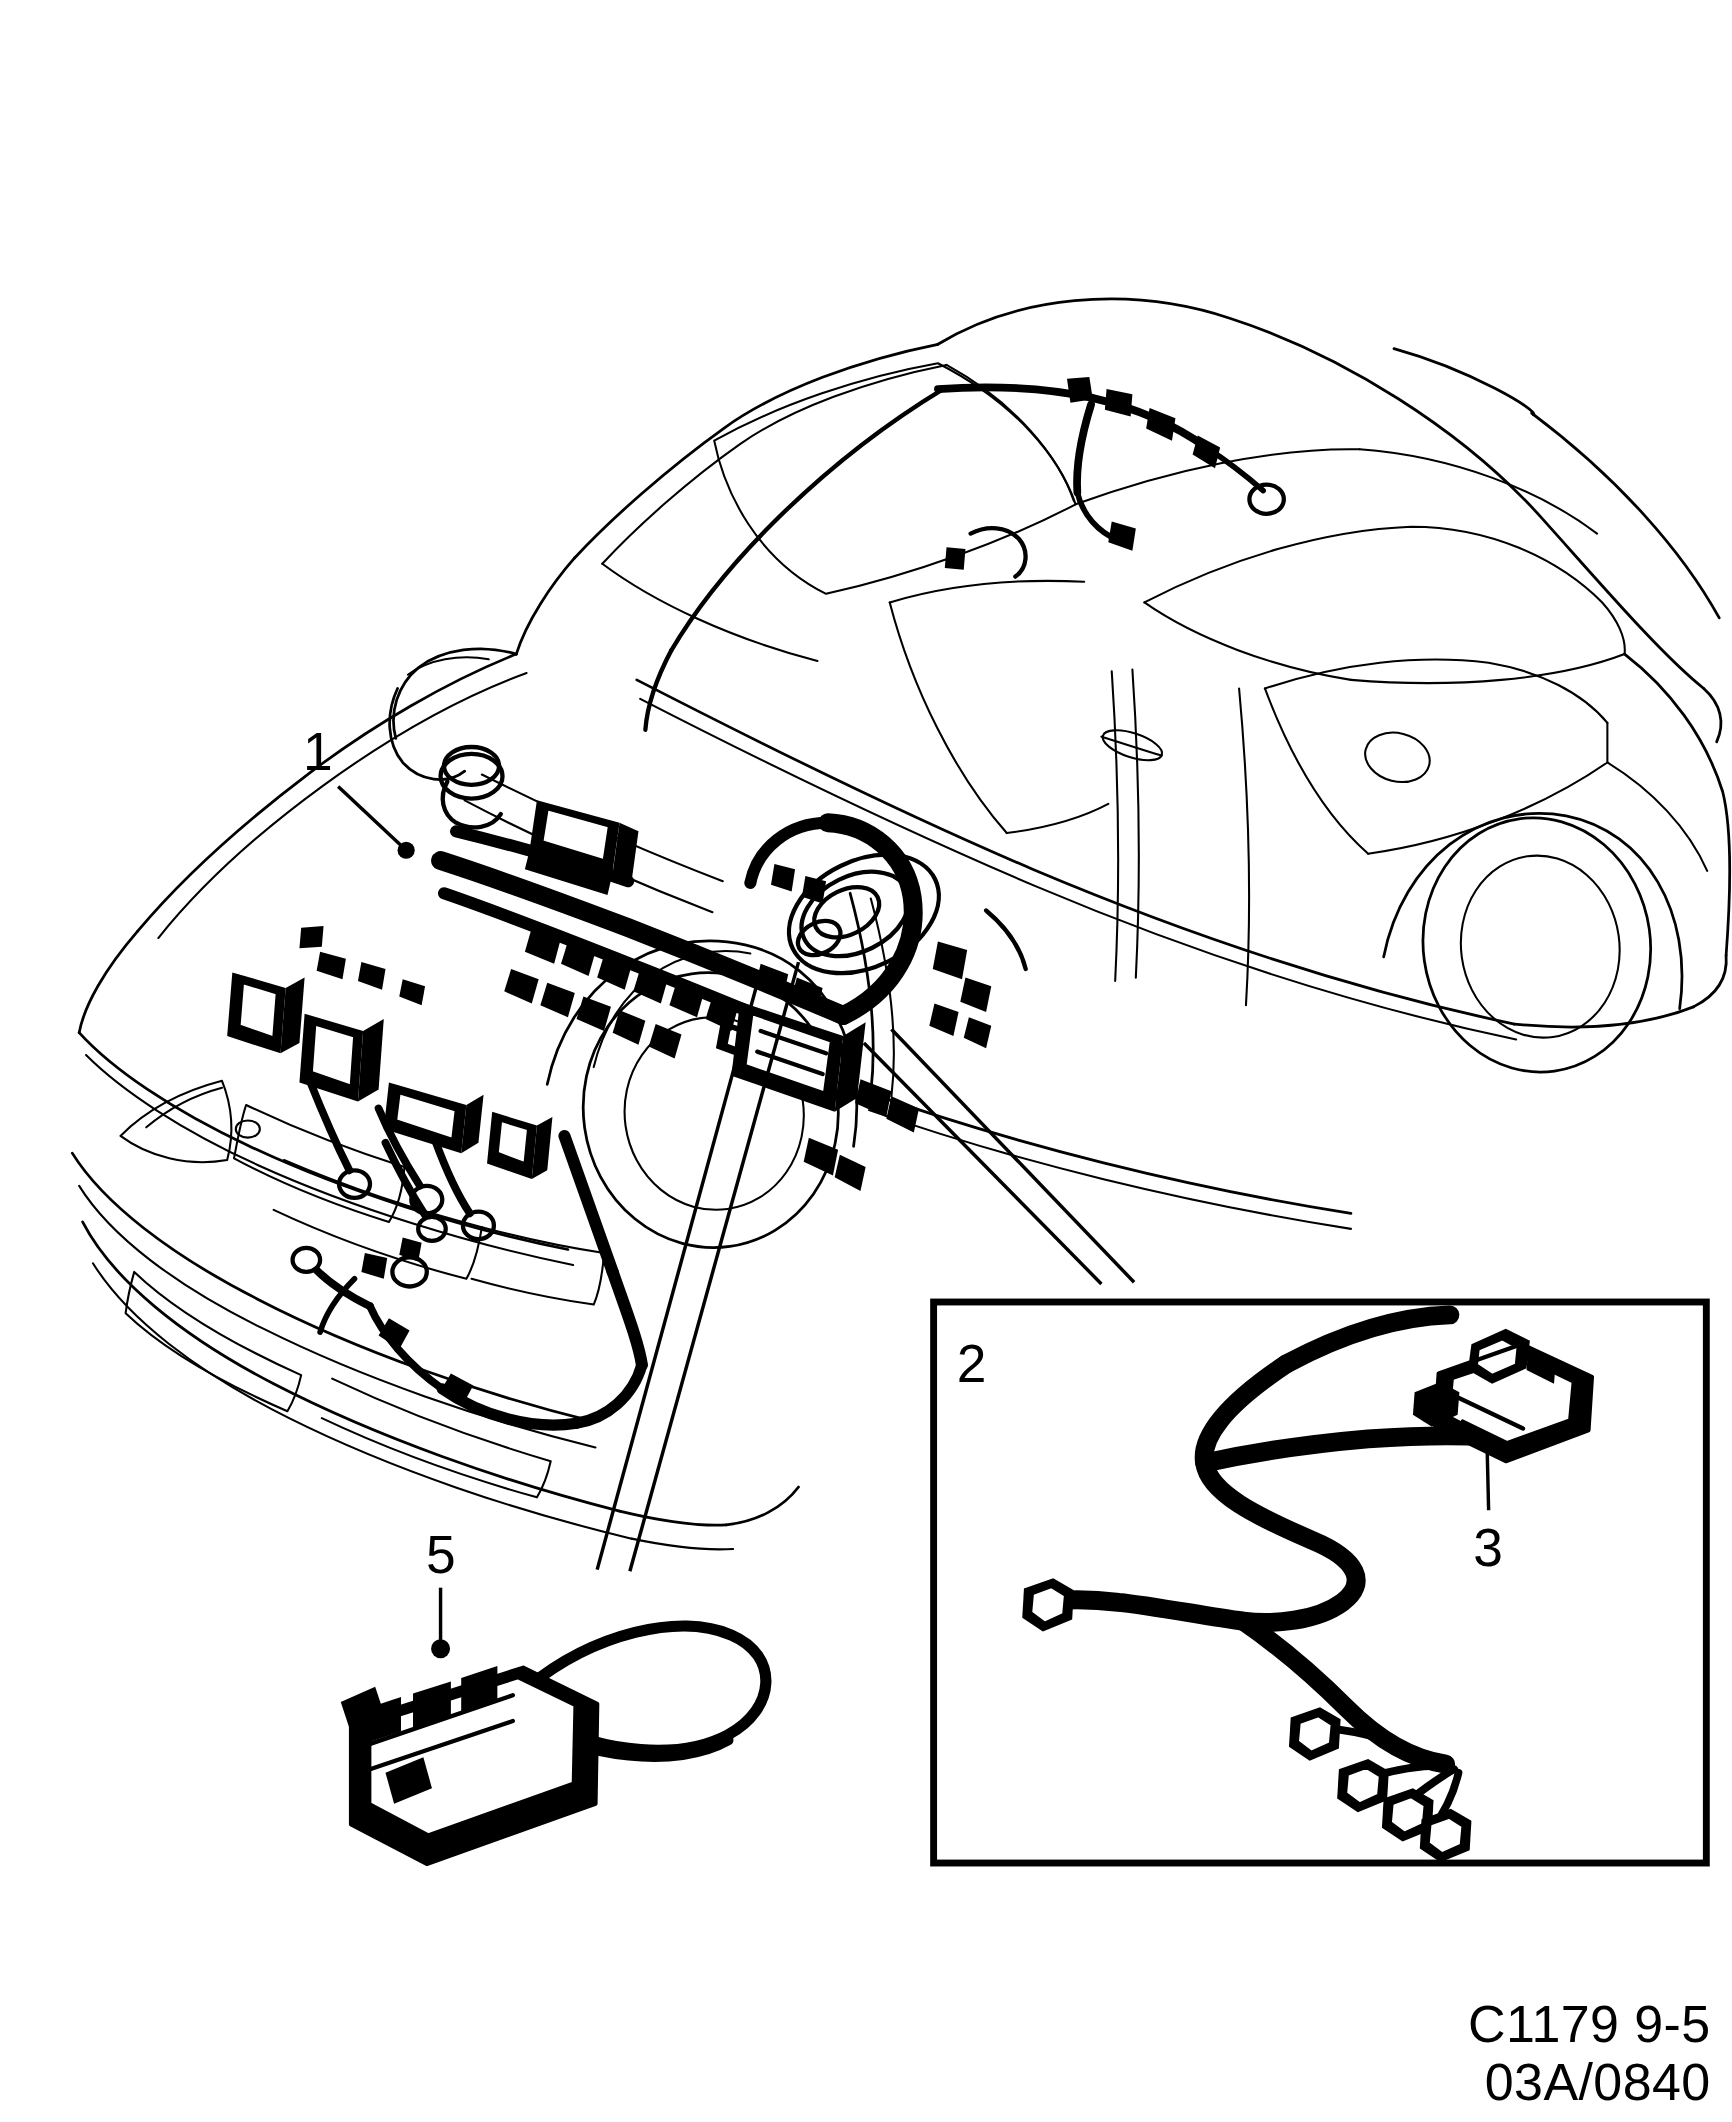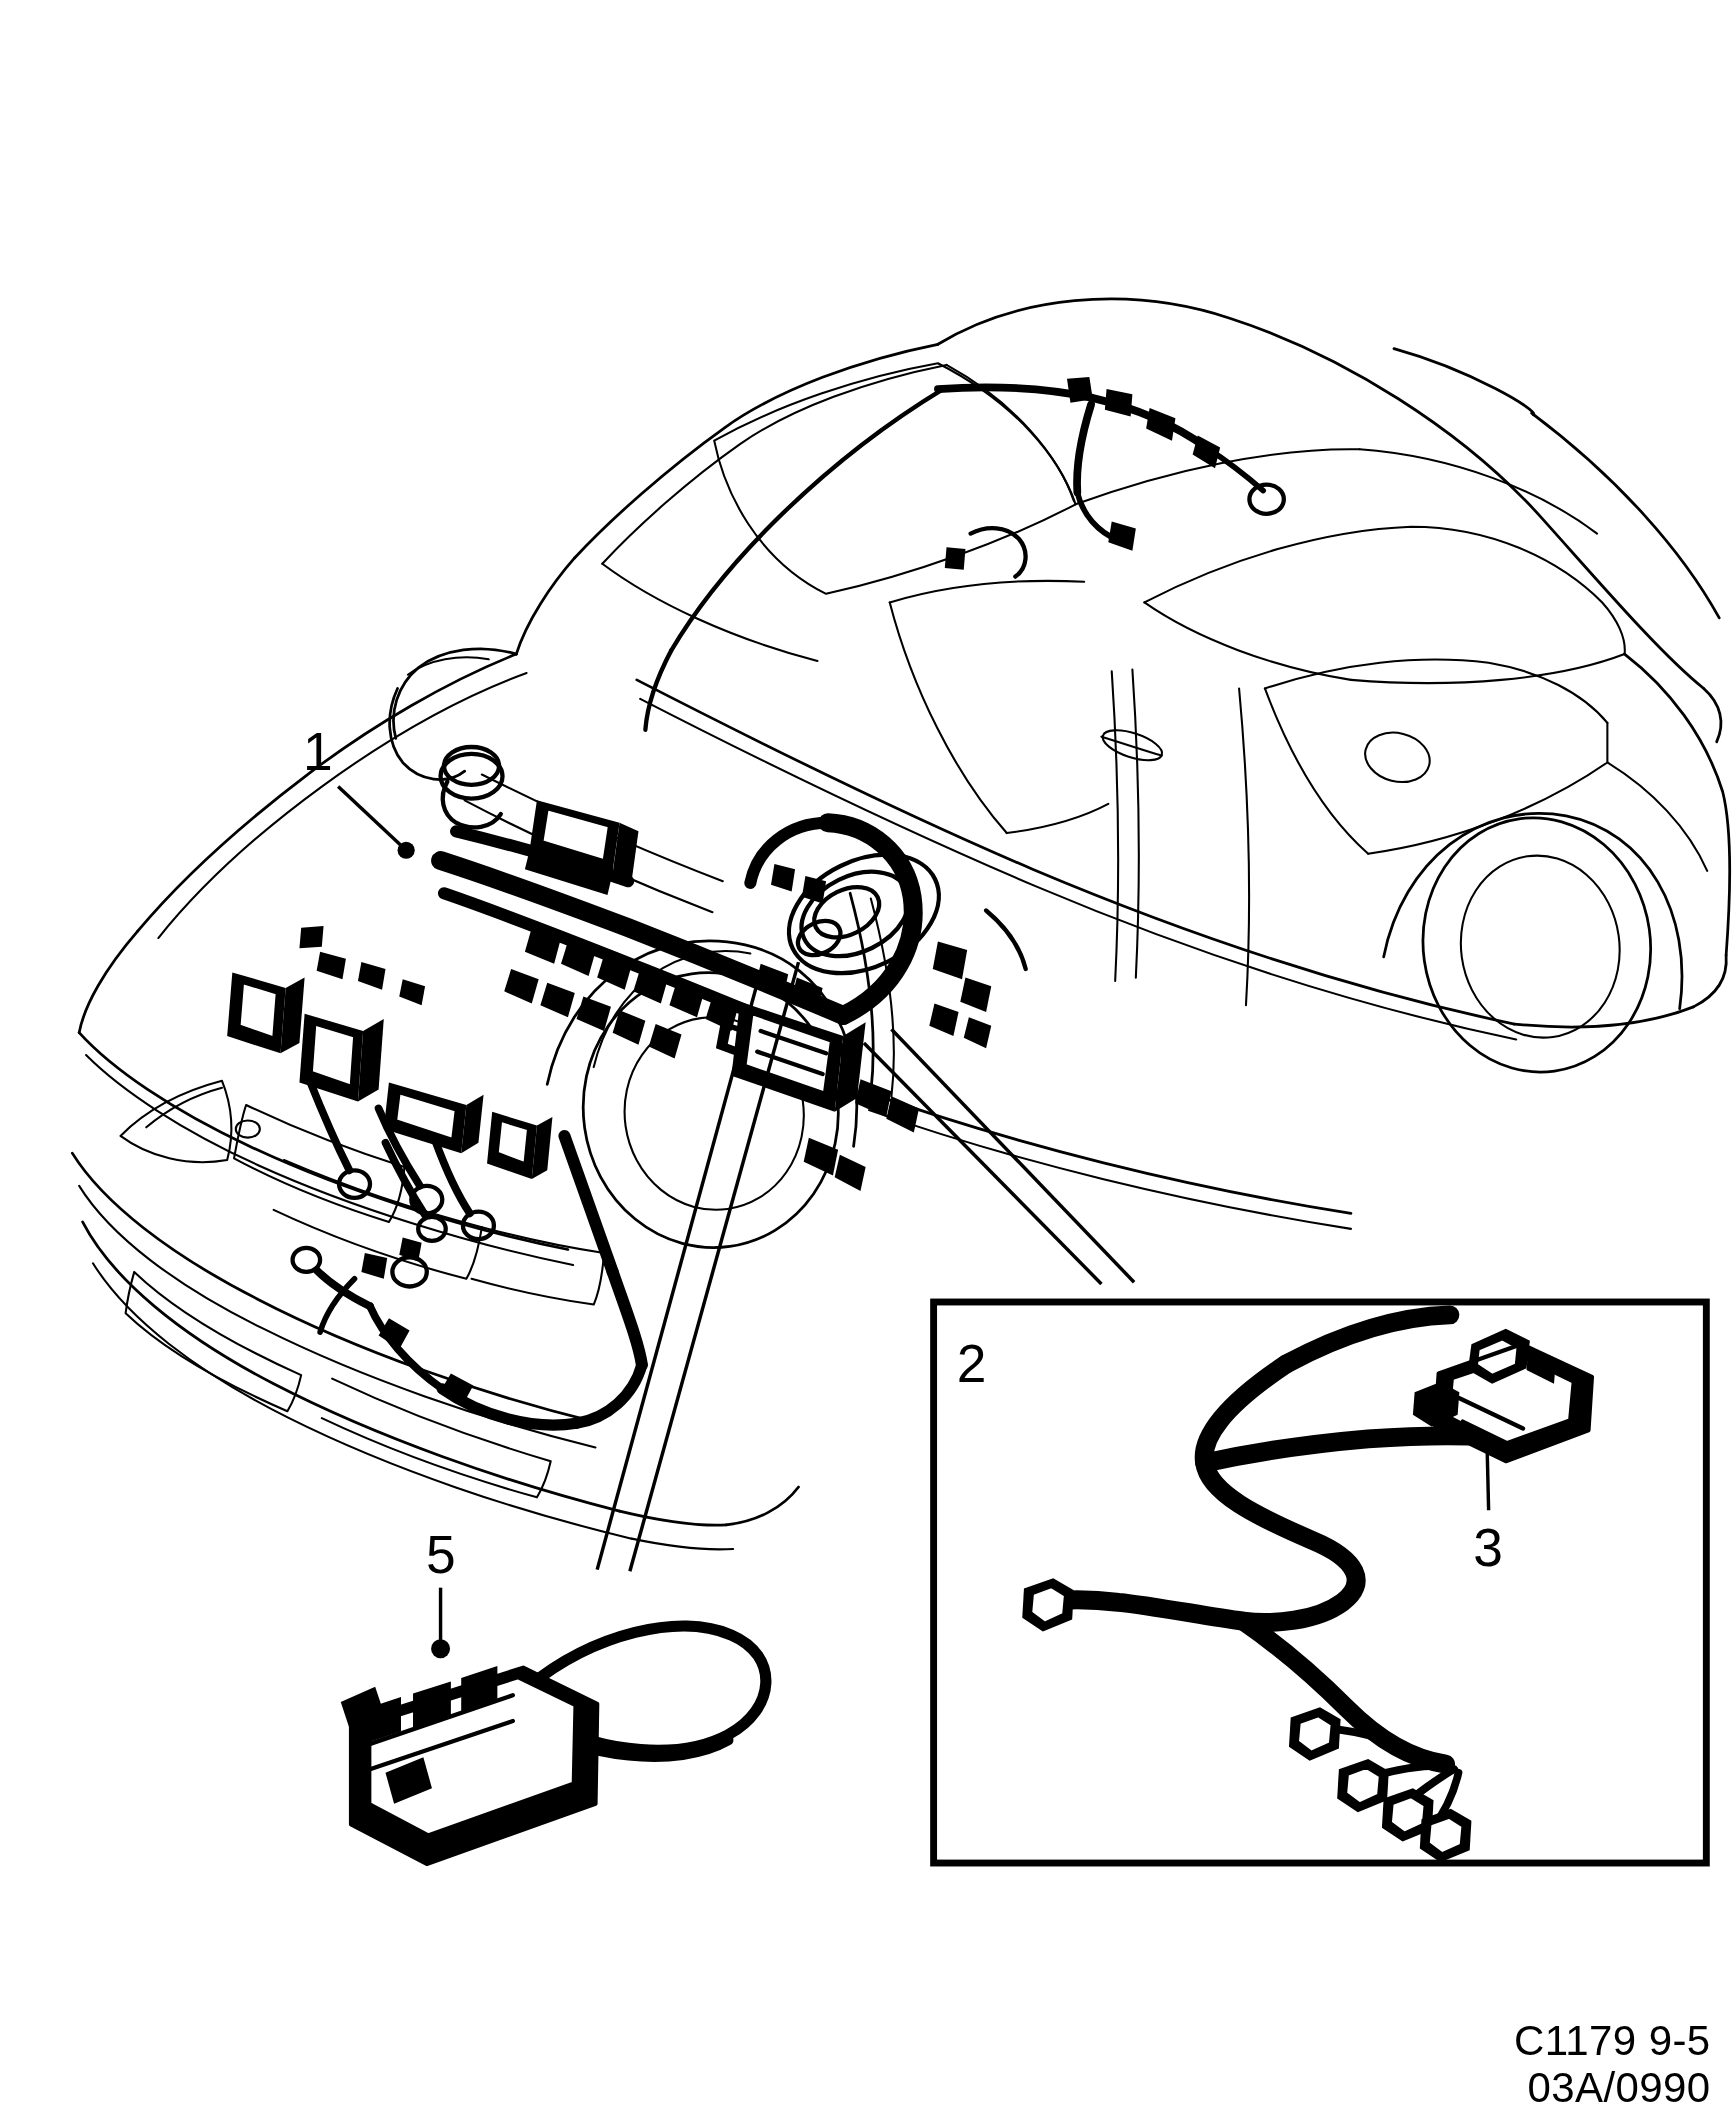--- a/index.html
+++ b/index.html
@@ -44,21 +44,21 @@
     font-family: "Liberation Sans", sans-serif;
     font-size: 62px;
     fill: #000;
   }
   #footer-block {
     position: absolute;
     right: 22.4px;
     bottom: 12px;
     text-align: right;
     line-height: 1.12;
-    font-size: 42px;
+    font-size: 52px;
     font-family: "Liberation Sans", sans-serif;
     color: #000;
     letter-spacing: 0.4px;
   }
   #footer-block div { white-space: pre; }
 </style>
 </head>
 <body>
 
 <div id="diagram-root">
@@ -412,17 +412,17 @@
     <g>
       <text class="callout-text" x="352" y="895">1</text>
       <text class="callout-text" x="1112" y="1606">2</text>
       <text class="callout-text" x="1712" y="1820">3</text>
       <text class="callout-text" x="495" y="1828">5</text>
     </g>
   </svg>
 
   <div id="footer-block">
     <div>C1179 9-5</div>
-    <div>03A/0990</div>
+    <div>03A/0840</div>
   </div>
 
 </div>
 
 
 </body></html>

